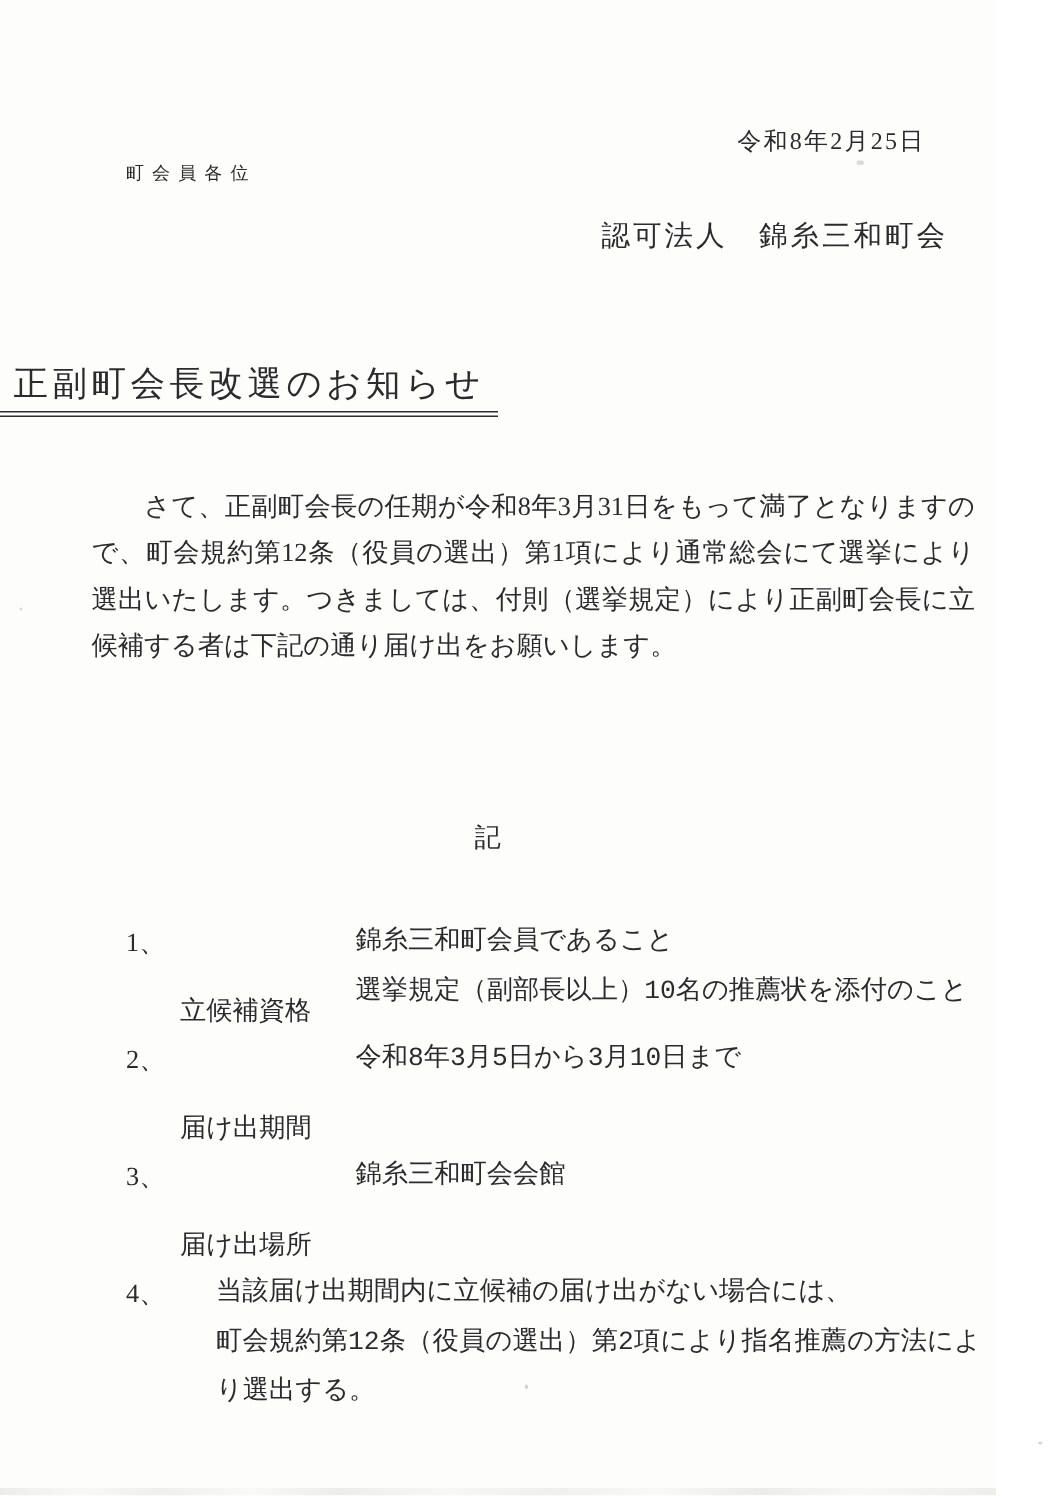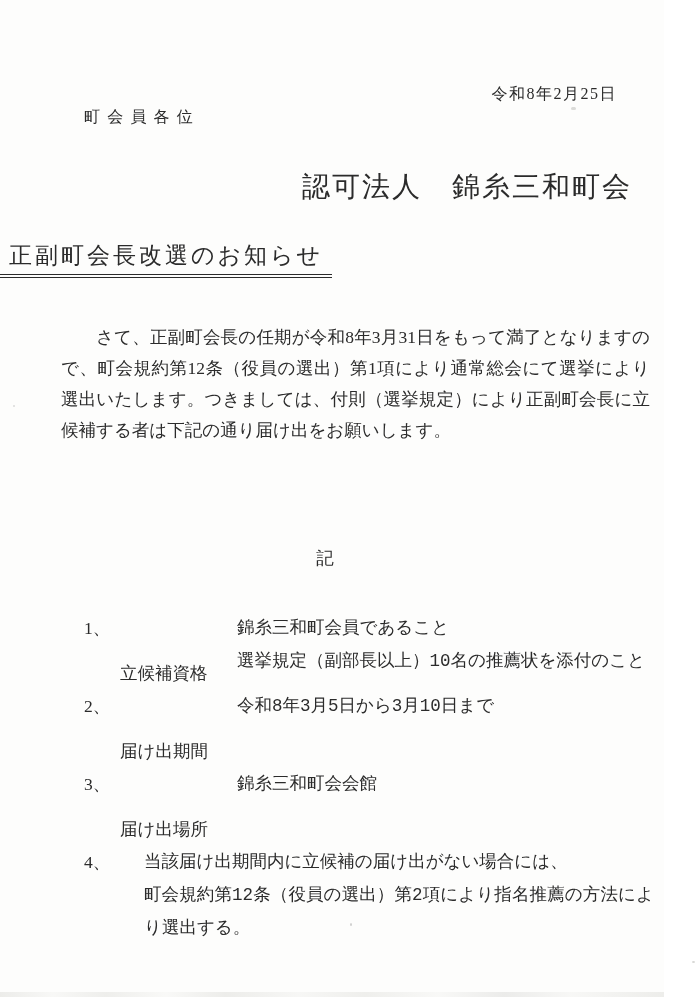--- a/index.html
+++ b/index.html
@@ -17,27 +17,27 @@
   }
   .doc-date {
     position: absolute;
     top: 84px; right: 47px;
     font-size: 16px;
     letter-spacing: 1.5px;
   }
   .addressee {
     position: absolute;
     top: 107px; left: 84px;
-    font-size: 16px;
+    font-size: 12px;
     letter-spacing: 0.45em;
   }
   .sender {
     position: absolute;
-    top: 168px; right: 32px;
-    font-size: 28px;
+    top: 144px; right: 32px;
+    font-size: 19px;
     letter-spacing: 2px;
     font-weight: 500;
     margin-left: 36px;
   }
   .title-wrap {
     position: absolute;
     top: 240px; left: 0; right: 0;
     text-align: left;
   }
   .title-text {

